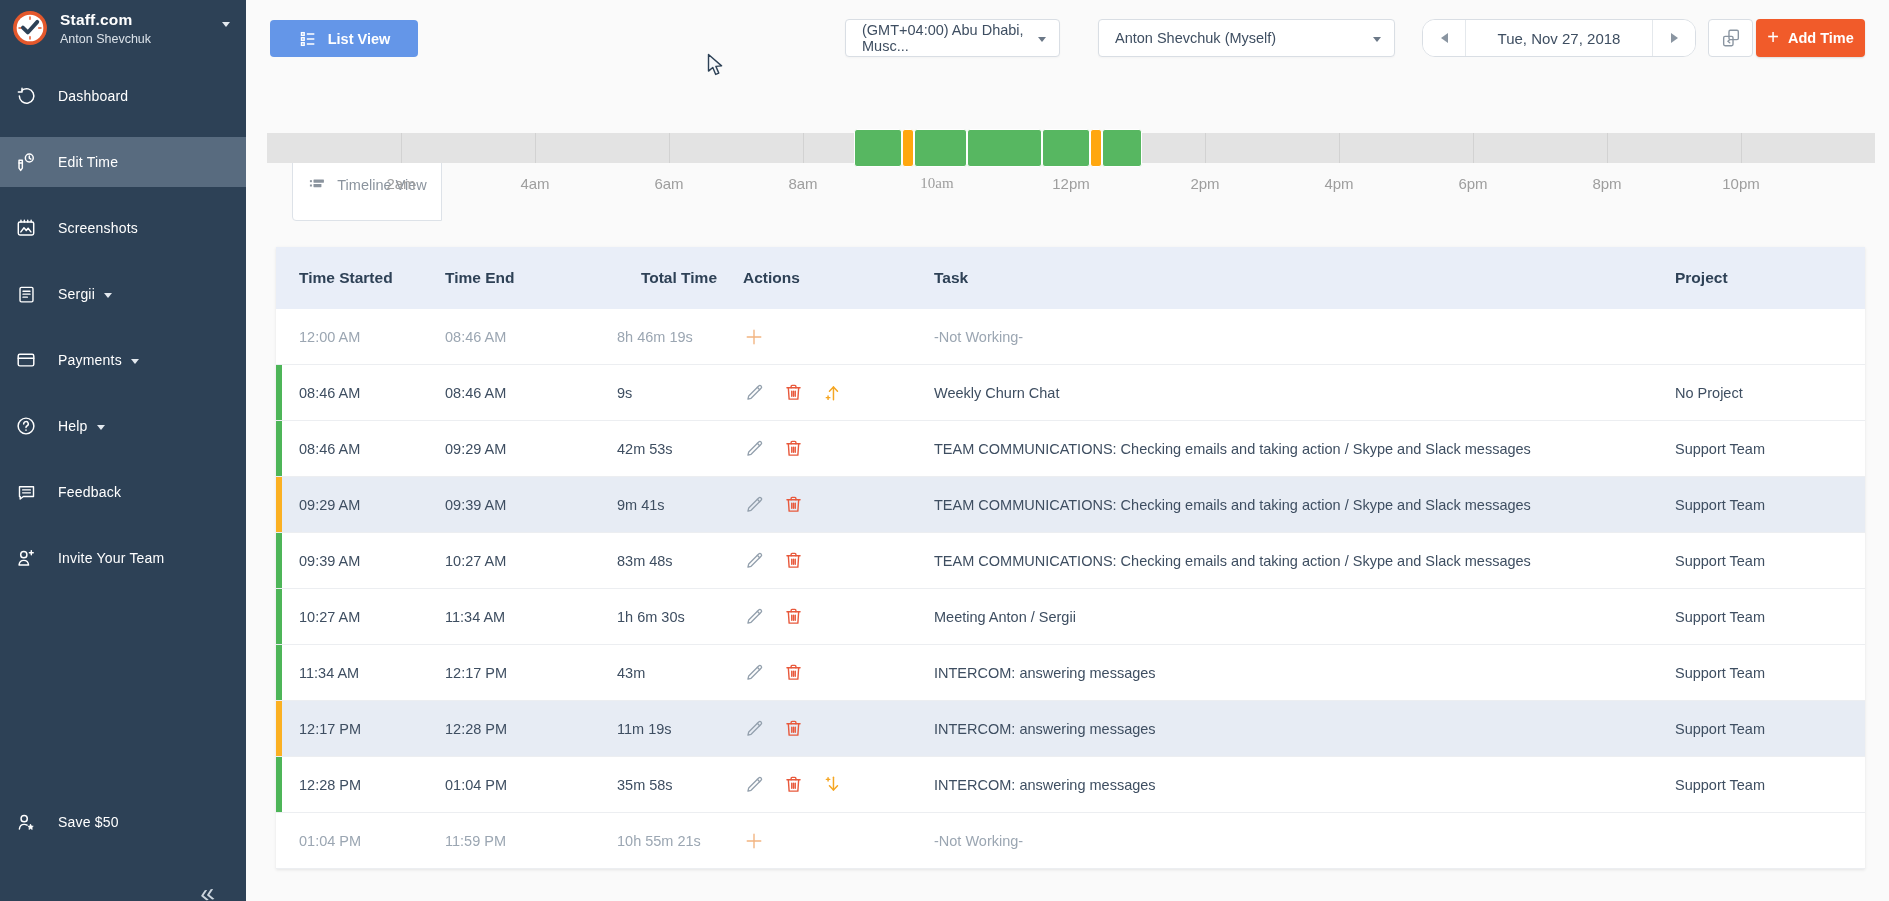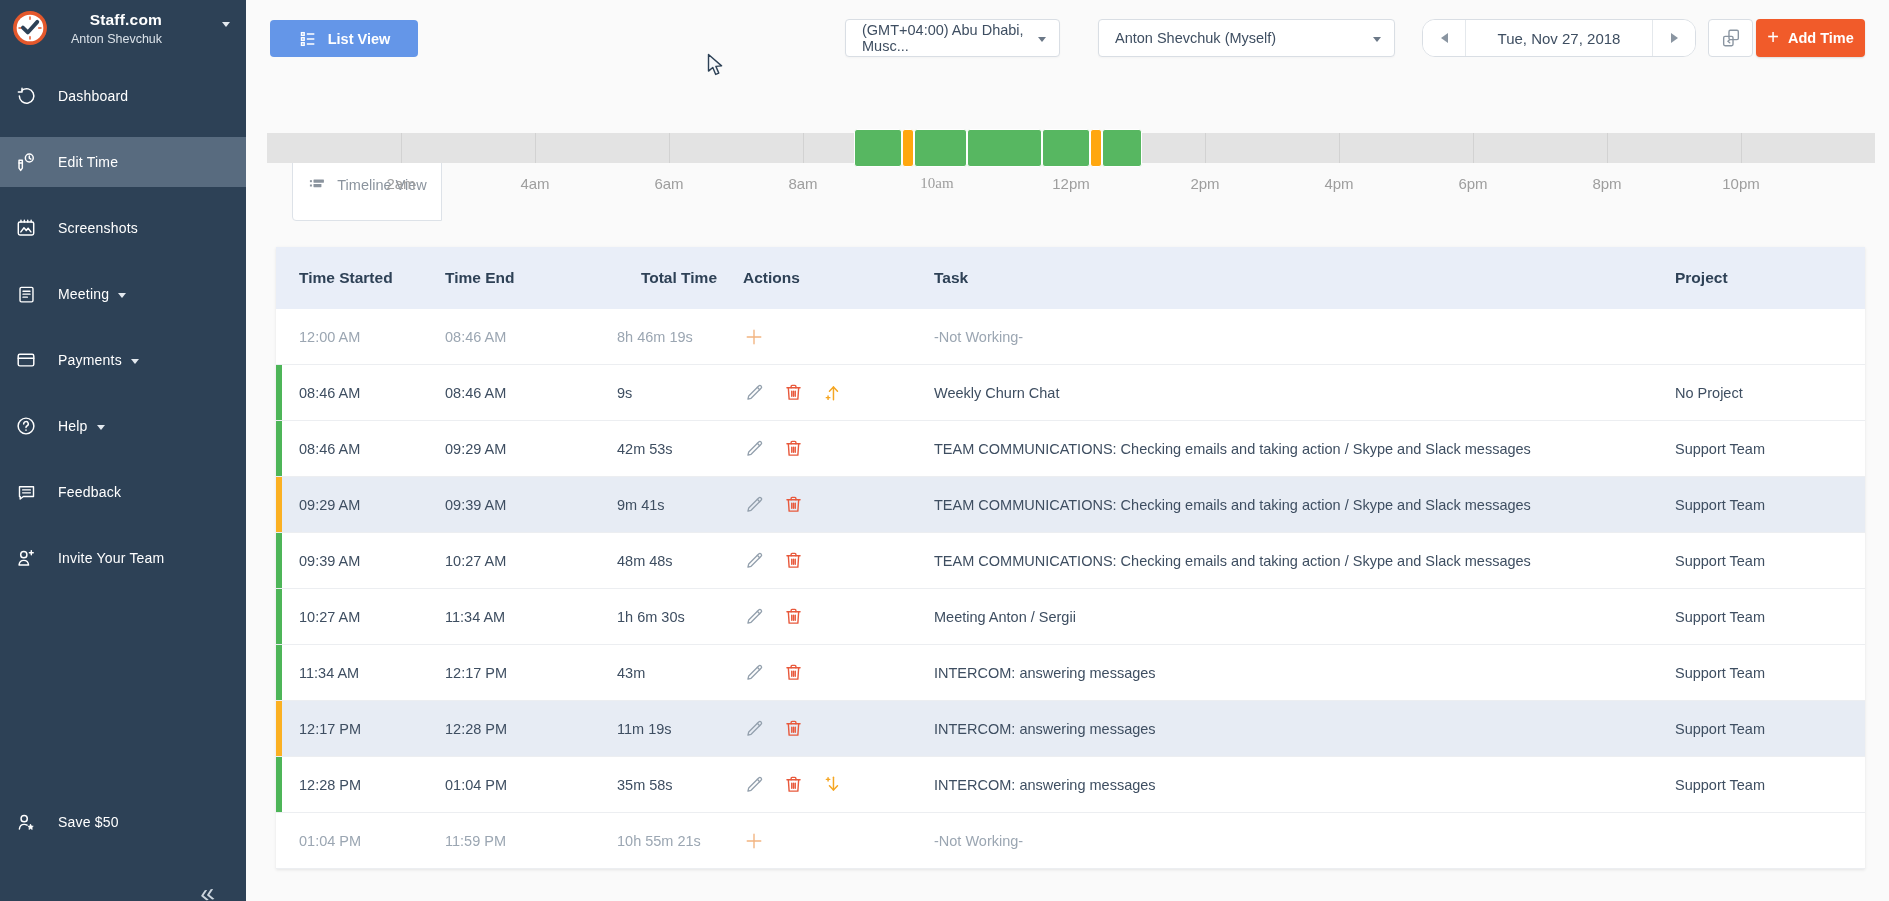--- a/index.html
+++ b/index.html
@@ -3,21 +3,21 @@
 <meta charset="utf-8">
 <style>
   * { margin:0; padding:0; box-sizing:border-box; }
   html,body { width:1889px; height:901px; overflow:hidden; }
   body { font-family:"Liberation Sans", sans-serif; background:#fafafa; position:relative; color:#3e4e61; }
 
   
   .sidebar { position:absolute; left:0; top:0; width:246px; height:901px; background:#2d4156; z-index:5; }
   .sb-header { display:flex; align-items:center; padding:10px 14px 0 12px; position:relative; cursor:pointer; }
   .sb-logo { flex:0 0 auto; width:36px; height:36px; }
-  .sb-head-text { margin-left:23px;text-align:right; }
+  .sb-head-text { margin-left:12px; }
   .sb-brand { color:#fff; font-weight:bold; font-size:15.5px; letter-spacing:.2px; }
   .sb-account { color:#dbe2e9; font-size:12.5px; margin-top:3px; }
   .sb-caret { position:absolute; right:16px; top:22px; }
   .caret { display:inline-block; width:0; height:0; border-left:4.5px solid transparent; border-right:4.5px solid transparent; border-top:5.5px solid #6b7887; }
   .caret-white { border-top-color:#e3e9ef; }
   .sb-nav { position:absolute; top:71px; left:0; right:0; }
   .nav-item { height:50px; margin-bottom:16px; display:flex; align-items:center; padding-left:14px; cursor:pointer; }
   .nav-item.active { background:#586b7f; }
   .nav-icon { width:24px; height:24px; display:inline-flex; align-items:center; justify-content:center; }
   .nav-label { color:#ffffff; font-size:14px; margin-left:20px; letter-spacing:.2px; }
@@ -133,21 +133,21 @@
         </span>
         <span class="nav-label">Screenshots</span>
       </div>
       <div class="nav-item">
         <span class="nav-icon">
           <svg viewBox="0 0 24 24" width="21" height="21" fill="none" stroke="#ffffff" stroke-width="1.6" stroke-linecap="round" stroke-linejoin="round">
             <rect x="4.6" y="3.8" width="14.8" height="16.6" rx="1.6"></rect>
             <path d="M8 8.2h8M8 11.6h8M8 15h5"></path>
           </svg>
         </span>
-        <span class="nav-label">Meeting</span>
+        <span class="nav-label">Sergii</span>
         <span class="caret caret-white"></span>
       </div>
       <div class="nav-item">
         <span class="nav-icon">
           <svg viewBox="0 0 24 24" width="22" height="22" fill="none" stroke="#ffffff" stroke-width="1.6" stroke-linecap="round" stroke-linejoin="round">
             <rect x="3.5" y="5.8" width="17" height="12.6" rx="1.8"></rect>
             <path d="M3.5 10h17"></path>
           </svg>
         </span>
         <span class="nav-label">Payments</span>
@@ -400,21 +400,21 @@
               </svg>
             </span>
           </div>
           <div class="cell c-task">TEAM COMMUNICATIONS: Checking emails and taking action / Skype and Slack messages</div>
           <div class="cell c-project">Support Team</div>
         </div>
         <div class="row">
           <span class="row-bar bar-green"></span>
           <div class="cell c-start">09:39 AM</div>
           <div class="cell c-end">10:27 AM</div>
-          <div class="cell c-total">48m 48s</div>
+          <div class="cell c-total">83m 48s</div>
           <div class="cell c-actions">
             <span class="action-ic">
               <svg viewBox="0 0 24 24" width="21" height="21" fill="none" stroke="#93a0ad" stroke-width="1.5" stroke-linecap="round" stroke-linejoin="round">
                 <path d="M4.5 19.5l.9-3.6L16.8 4.5a1.9 1.9 0 0 1 2.7 2.7L8.1 18.6l-3.6.9z"></path>
                 <path d="M15.2 6.1l2.7 2.7"></path>
               </svg>
             </span>
             <span class="action-ic">
               <svg viewBox="0 0 24 24" width="21" height="21" fill="none" stroke="#e8593c" stroke-width="1.6" stroke-linecap="round" stroke-linejoin="round">
                 <path d="M4.5 6.5h15"></path>

